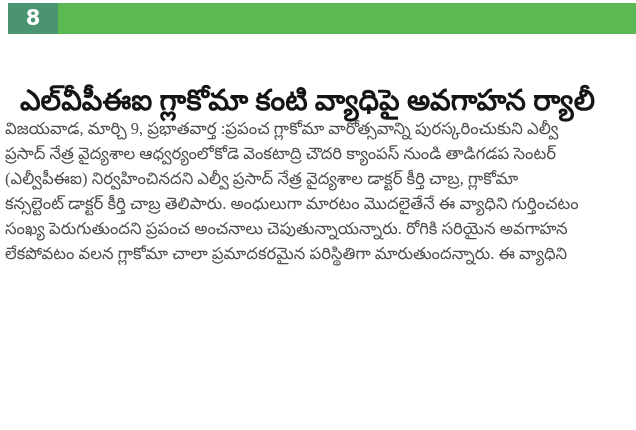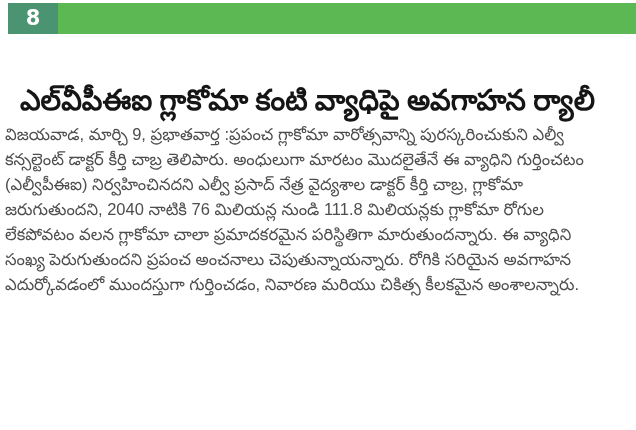--- a/index.html
+++ b/index.html
@@ -52,25 +52,25 @@
     font-size: 29px;
     font-weight: bold;
     letter-spacing: 0px;
     white-space: nowrap;
     font-family: "Liberation Serif", "DejaVu Sans", sans-serif;
   }
   
   .body-text {
     position: absolute;
     left: 5px;
-    top: 122px;
+    top: 116px;
     width: 628px;
     color: #4d4d4d;
     font-size: 16.5px;
-    font-family: Liberation Sans, sans-serif;
+    font-family: Liberation Serif, serif;
   }
   .body-line {
     height: 25px;
     line-height: 25px;
     white-space: nowrap;
     overflow: hidden;
   }
 </style>
 </head>
 <body>
@@ -80,21 +80,20 @@
   <div class="header-bar" style="background: rgb(91, 184, 83);">
     <div class="page-number-box" style="background: rgb(74, 148, 113);">
       <span>8</span>
     </div>
   </div>
 
   <h1 class="headline" style="margin:16px;">ఎల్‌వీపీఈఐ గ్లాకోమా కంటి వ్యాధిపై అవగాహన ర్యాలీ</h1>
 
   <div class="body-text">
     <div class="body-line">విజయవాడ, మార్చి 9, ప్రభాతవార్త :ప్రపంచ గ్లాకోమా వారోత్సవాన్ని పురస్కరించుకుని ఎల్వీ</div>
+    <div class="body-line">ప్రసాద్ నేత్ర వైద్యశాల ఆధ్వర్యంలోకోడె వెంకటాద్రి చౌదరి క్యాంపస్ నుండి తాడిగడప సెంటర్</div>
+    <div class="body-line">(ఎల్వీపీఈఐ) నిర్వహించినదని ఎల్వీ ప్రసాద్ నేత్ర వైద్యశాల డాక్టర్ కీర్తి చాబ్ర, గ్లాకోమా</div>
     <div class="body-line">కన్సల్టెంట్ డాక్టర్ కీర్తి చాబ్ర తెలిపారు. అంధులుగా మారటం మొదలైతేనే ఈ వ్యాధిని గుర్తించటం</div>
-    <div class="body-line">(ఎల్వీపీఈఐ) నిర్వహించినదని ఎల్వీ ప్రసాద్ నేత్ర వైద్యశాల డాక్టర్ కీర్తి చాబ్ర, గ్లాకోమా</div>
-    <div class="body-line">జరుగుతుందని, 2040 నాటికి 76 మిలియన్ల నుండి 111.8 మిలియన్లకు గ్లాకోమా రోగుల</div>
+    <div class="body-line">సంఖ్య పెరుగుతుందని ప్రపంచ అంచనాలు చెపుతున్నాయన్నారు. రోగికి సరియైన అవగాహన</div>
     <div class="body-line">లేకపోవటం వలన గ్లాకోమా చాలా ప్రమాదకరమైన పరిస్థితిగా మారుతుందన్నారు. ఈ వ్యాధిని</div>
-    <div class="body-line">సంఖ్య పెరుగుతుందని ప్రపంచ అంచనాలు చెపుతున్నాయన్నారు. రోగికి సరియైన అవగాహన</div>
-    <div class="body-line">ఎదుర్కోవడంలో ముందస్తుగా గుర్తించడం, నివారణ మరియు చికిత్స కీలకమైన అంశాలన్నారు.</div>
   </div>
 
 </div>
 
 </body></html>

